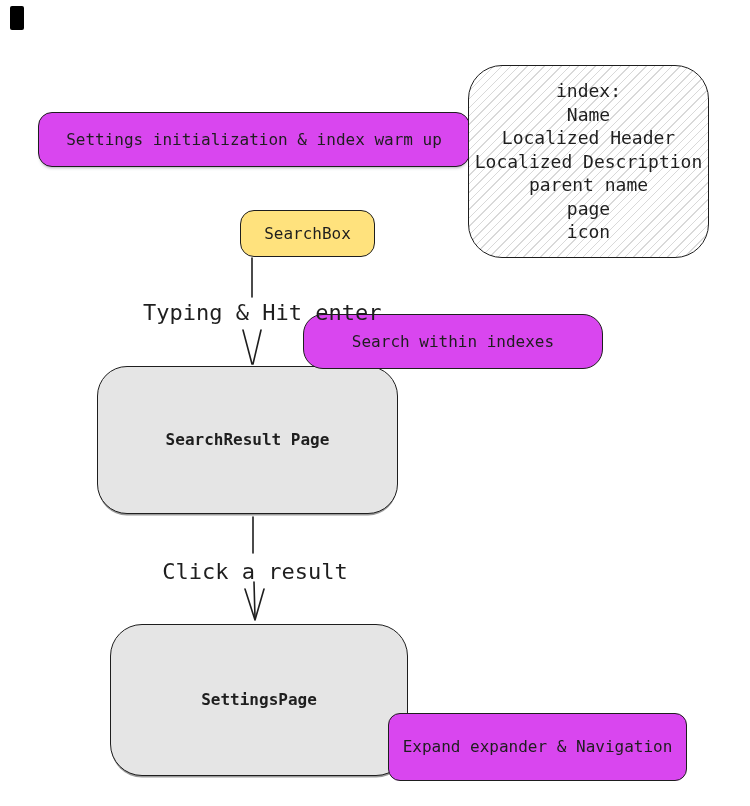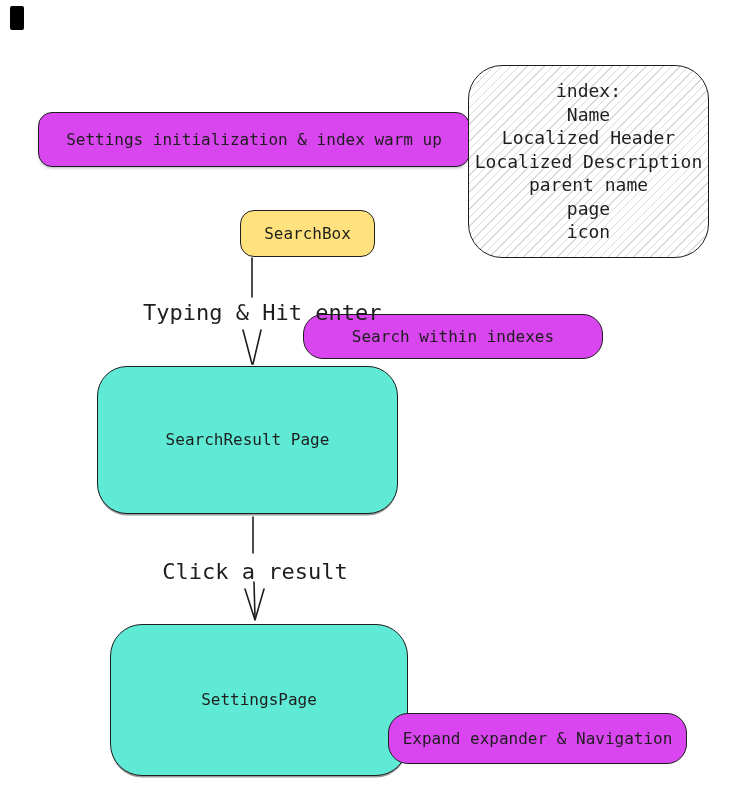--- a/index.html
+++ b/index.html
@@ -22,21 +22,21 @@
     border: 1.8px solid #1e1e1e;
     display: flex;
     align-items: center;
     justify-content: center;
     text-align: center;
     font-size: 16px;
     line-height: 1.25;
     white-space: nowrap;
   }
   .fill-gray   { background: #d946ef; }
-  .fill-yellow { background: #5eead4; }
+  .fill-yellow { background: #e5e5e5; font-weight: bold; }
   .fill-yellow-deep { background: #ffe27d; margin-left: 48px; }
   .fill-hatch  {
     background-color: #ffffff;
     background-image: repeating-linear-gradient(
       135deg,
       rgba(0,0,0,0) 0px, rgba(0,0,0,0) 5px,
       #d9d9d9 5px, #d9d9d9 6px
     );
   }
   .soft-shadow { box-shadow: 0 3px 3px -2px rgba(100,105,115,0.5); }
@@ -114,33 +114,33 @@
   </div>
 
   <div class="node fill-yellow-deep" style="left:192px; top:210px; width:135px; height:47px; border-radius:14px; z-index:2;">
     <span>SearchBox</span>
   </div>
 
   <div class="edge-label" style="left:143px; top:300px; width:220px; z-index:5;">
     <span>Typing &amp; Hit enter</span>
   </div>
 
-  <div class="node fill-gray" style="left:303px; top:314px; width:300px; height:45px; border-radius:20px; z-index:4;">
+  <div class="node fill-gray" style="left:303px; top:314px; width:300px; height:55px; border-radius:20px; z-index:4;">
     <span>Search within indexes</span>
   </div>
 
   <div class="node fill-yellow sketch-edge" style="left:97px; top:366px; width:301px; height:148px; border-radius:30px; z-index:2;">
     <span>SearchResult Page</span>
   </div>
 
   <div class="edge-label" style="left:145px; top:559px; width:220px; z-index:5;">
     <span>Click a result</span>
   </div>
 
   <div class="node fill-yellow sketch-edge" style="left:110px; top:624px; width:298px; height:152px; border-radius:32px; z-index:1;">
     <span>SettingsPage</span>
   </div>
 
-  <div class="node fill-gray" style="left:388px; top:713px; width:299px; height:51px; border-radius:20px; z-index:2;">
+  <div class="node fill-gray" style="left:388px; top:713px; width:299px; height:68px; border-radius:12px; z-index:2;">
     <span>Expand expander &amp; Navigation</span>
   </div>
 
 </div>
 
 </body></html>

